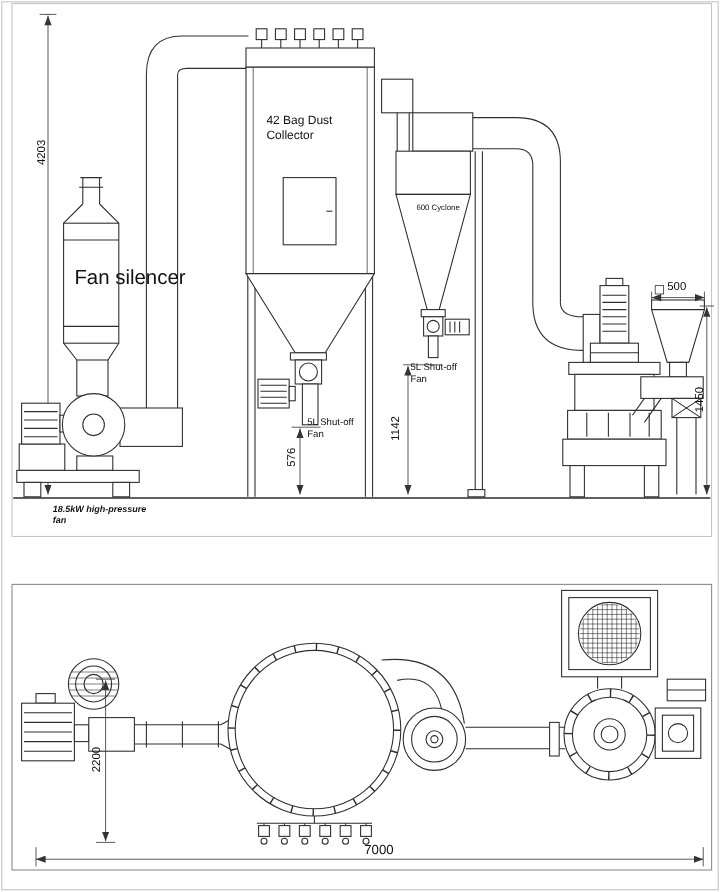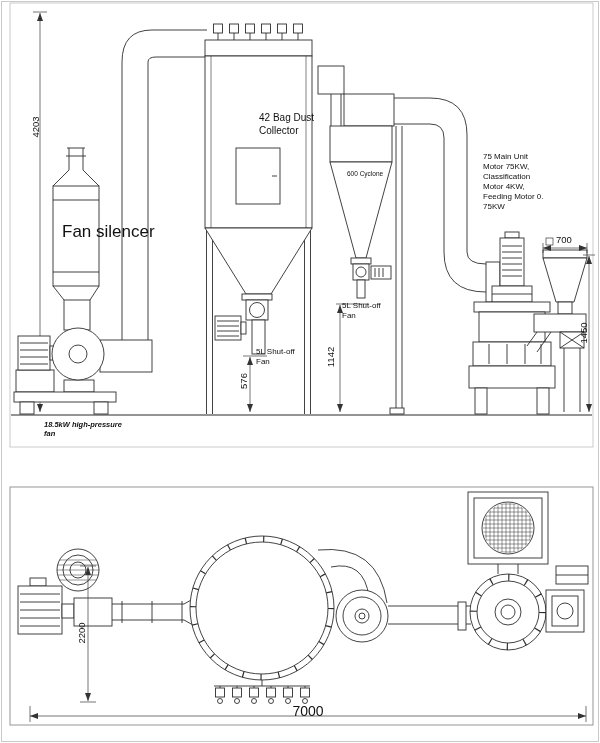--- a/index.html
+++ b/index.html
@@ -236,44 +236,38 @@
   <g stroke="#3a3a3a" stroke-width="0.7" fill="none">
     <path d="M80,566 H96 M80,702 H96"></path>
     <line x1="88" y1="567" x2="88" y2="701" marker-start="url(#aS)" marker-end="url(#aE)"></line>
     <path d="M30,706 V722 M586,706 V722"></path>
     <line x1="30" y1="716" x2="586" y2="716" marker-start="url(#aS)" marker-end="url(#aE)"></line>
   </g>
 </svg>
 
 <div class="lbl" style="left:62px;top:221px;font-size:17px;">Fan silencer</div>
 
-<div class="lbl" style="left:222px;top:112px;font-size:10px;margin-left:37px;">42 Bag Dust
+<div class="lbl" style="left:222px;top:95px;font-size:10px;">42 Bag Dust
 Collector</div>
 
 <div class="lbl" style="left:347px;top:170px;font-size:6.5px;">600 Cyclone</div>
 
-<div class="lbl" style="left:483px;top:152px;width:64px;font-size:8px;">75 Main Unit
-Motor 75KW,
-Classification
-Motor 4KW,
-Feeding Motor 0.
-75KW</div>
 
 <div class="lbl" style="left:256px;top:347px;font-size:8px;">5L Shut-off
 Fan</div>
 
 <div class="lbl" style="left:342px;top:301px;font-size:8px;">5L Shut-off
 Fan</div>
 
 <div class="lbl" style="left:44px;top:420px;font-size:7.5px;font-weight:600;font-style:italic;">18.5kW high-pressure
 fan</div>
 
-<div class="lbl" style="left:556px;top:234px;font-size:9.5px;">700</div>
-
-<div class="lbl" style="left:288px;top:703px;width:40px;text-align:center;font-size:14px;">7000</div>
+<div class="lbl" style="left:556px;top:234px;font-size:9.5px;">500</div>
+
+<div class="lbl" style="left:288px;top:703px;width:40px;text-align:right;font-size:11px;">7000</div>
 
 <div class="vdim" style="left:35px;top:127px;">4203</div>
 
 <div class="vdim" style="left:243px;top:381px;">576</div>
 
 <div class="vdim" style="left:330px;top:357px;">1142</div>
 
 <div class="vdim" style="left:583px;top:333px;">1450</div>
 
 <div class="vdim" style="left:81px;top:633px;">2200</div>

